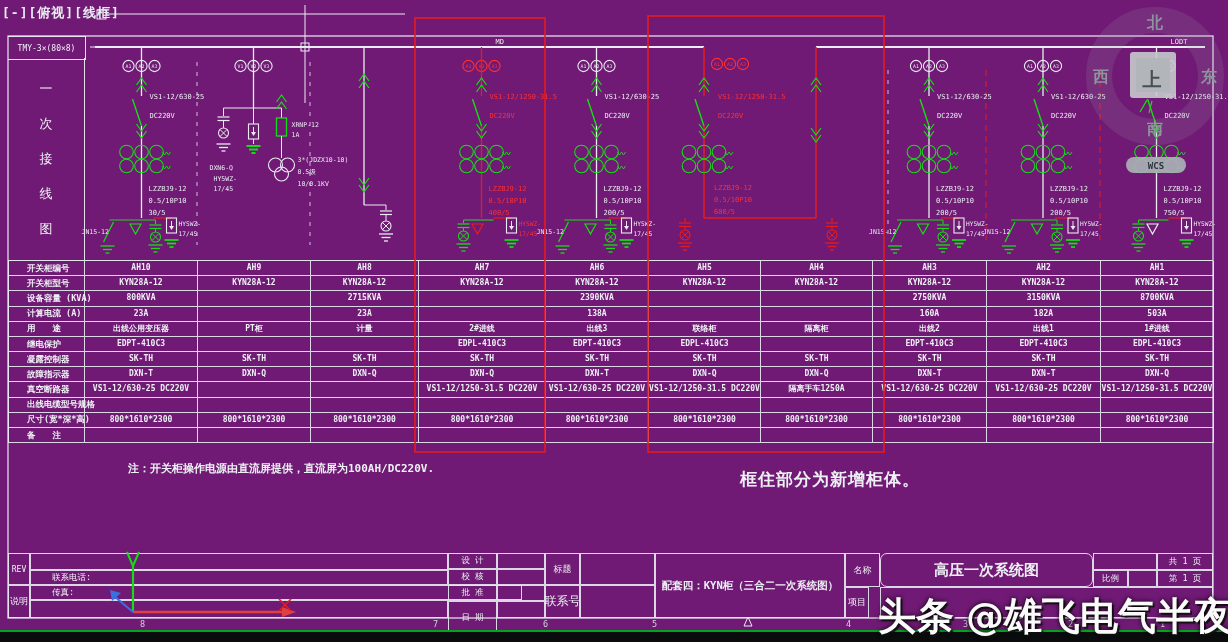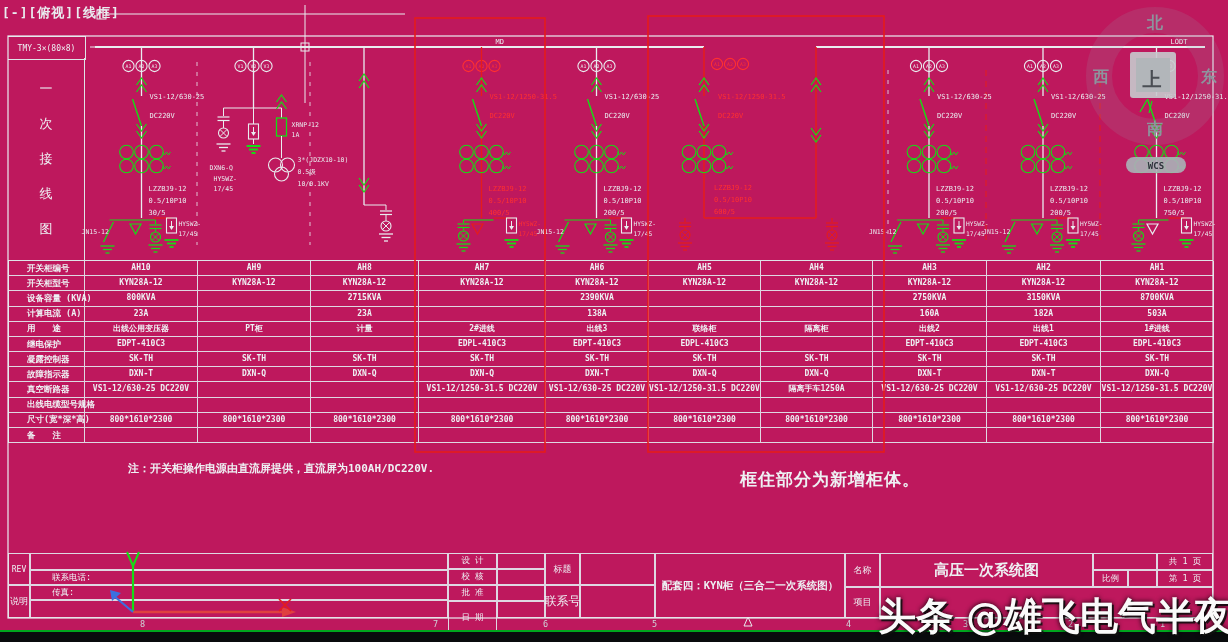--- a/index.html
+++ b/index.html
@@ -1,16 +1,16 @@
 <!DOCTYPE html>
 <html><head>
 <meta charset="utf-8">
 <style>
   html,body{margin:0;padding:0;background:#000;}
-  #stage{position:relative;width:1228px;height:642px;background:#be185d;overflow:hidden;
+  #stage{position:relative;width:1228px;height:642px;background:#701a75;overflow:hidden;
          font-family:"DejaVu Sans Mono","Liberation Mono",monospace;color:#eef1f4;}
   .abs{position:absolute;}
   #vp-label{left:2px;top:4px;font-size:13px;font-weight:bold;color:#e9edf0;letter-spacing:1px;}
   #bus-cell{left:8px;top:36px;width:77px;height:22px;border:1px solid #dfe4e8;border-left:none;
             display:flex;align-items:center;justify-content:center;font-size:8px;}
   #vert-title{left:8px;top:58px;width:77px;height:202px;border-right:1px solid #dfe4e8;
               display:flex;flex-direction:column;align-items:center;justify-content:space-around;
               padding:14px 0;box-sizing:border-box;font-size:13px;}
   #cab-table{left:8px;top:260px;width:1205px;height:183px;display:grid;box-sizing:border-box;
              grid-template-columns:76px 113px 113px 108px 127px 103px 112px 112px 114px 114px 113px;
@@ -189,38 +189,38 @@
     </div>
 
   <div id="note1" class="abs">注：开关柜操作电源由直流屏提供，直流屏为100AH/DC220V.</div>
   <div id="note2" class="abs">框住部分为新增柜体。</div>
 
   <div id="titleblock" class="abs">
     <div class="tb" style="left:0;top:0;width:22px;height:32px;font-size:8px;">REV</div>
     <div class="tb" style="left:0;top:32px;width:22px;height:33px;font-size:9px;">说明</div>
     <div class="tb" style="left:22px;top:0;width:418px;height:17px;"></div>
     <div class="tb left" style="left:22px;top:17px;width:418px;height:15px;">联系电话:</div>
-    <div class="tb left" style="left:22px;top:32px;width:418px;height:15px;">传真:</div>
+    <div class="tb left" style="left:22px;top:32px;width:492px;height:15px;">传真:</div>
     <div class="tb" style="left:22px;top:47px;width:418px;height:18px;"></div>
     <div class="tb" style="left:440px;top:0;width:49px;height:16px;">设 计</div>
     <div class="tb" style="left:440px;top:16px;width:49px;height:16px;">校 核</div>
     <div class="tb" style="left:440px;top:32px;width:49px;height:16px;">批 准</div>
     <div class="tb" style="left:440px;top:48px;width:49px;height:34px;">日 期</div>
     <div class="tb" style="left:489px;top:0;width:48px;height:16px;"></div>
     <div class="tb" style="left:489px;top:16px;width:48px;height:16px;"></div>
     <div class="tb" style="left:489px;top:32px;width:48px;height:16px;"></div>
     <div class="tb" style="left:489px;top:48px;width:48px;height:17px;"></div>
     <div class="tb" style="left:537px;top:0;width:35px;height:32px;font-size:9px;">标题</div>
     <div class="tb" style="left:537px;top:32px;width:35px;height:33px;font-size:12px;">联系号</div>
     <div class="tb" style="left:572px;top:0;width:75px;height:32px;"></div>
     <div class="tb" style="left:572px;top:32px;width:75px;height:33px;"></div>
     <div class="tb" style="left:647px;top:0;width:190px;height:65px;font-size:10.5px;font-weight:bold;">配套四：KYN柜（三合二一次系统图）</div>
     <div class="tb" style="left:837px;top:0;width:35px;height:34px;font-size:9px;">名称</div>
-    <div class="tb" style="left:872px;top:0;width:213px;height:34px;font-size:15px;font-weight:bold;">高压一次系统图</div>
-    <div class="tb" style="left:837px;top:34px;width:35px;height:31px;font-size:9px;">项目</div>
+    <div class="tb" style="left:872px;top:0;width:213px;height:34px;font-size:15px;font-weight:bold;border-radius:7px;">高压一次系统图</div>
+    <div class="tb" style="left:837px;top:34px;width:24px;height:31px;font-size:9px;">项目</div>
     <div class="tb" style="left:872px;top:34px;width:333px;height:31px;"></div>
     <div class="tb" style="left:1085px;top:0;width:64px;height:17px;"></div>
     <div class="tb" style="left:1149px;top:0;width:56px;height:17px;font-size:8.5px;">共 1 页</div>
     <div class="tb" style="left:1085px;top:17px;width:35px;height:17px;font-size:8.5px;">比例</div>
     <div class="tb" style="left:1120px;top:17px;width:29px;height:17px;"></div>
     <div class="tb" style="left:1149px;top:17px;width:56px;height:17px;font-size:8.5px;">第 1 页</div>
   </div>
 
   <div id="zones" class="abs">
       <span style="left: 140px;">8</span>

